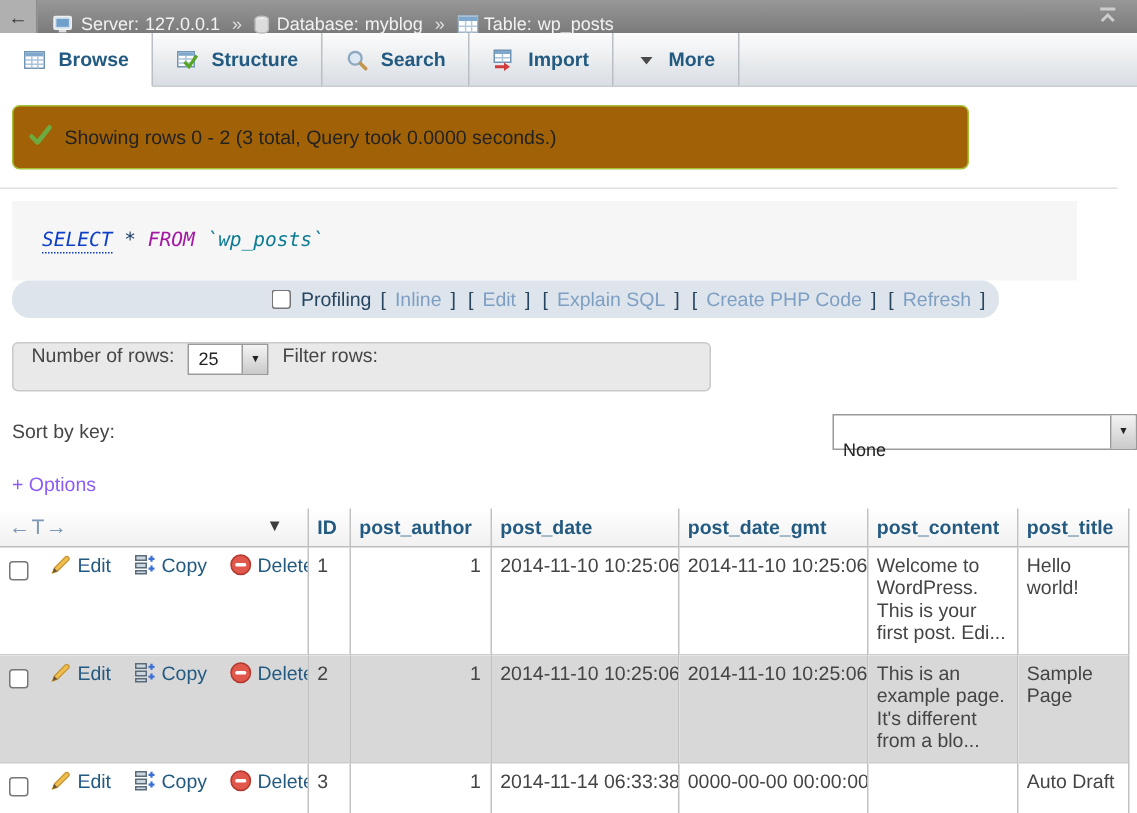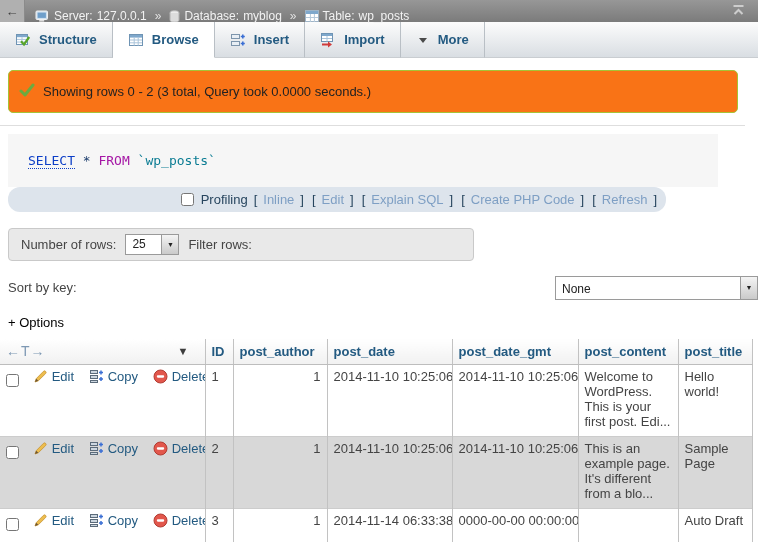--- a/index.html
+++ b/index.html
@@ -18,53 +18,53 @@
 
   
   .tabs { height:36px; background:linear-gradient(#fcfcfc,#d8dde2); display:flex; align-items:stretch; }
   .tab { display:flex; align-items:center; gap:8px; padding:0 15px; border-right:1px solid #b9bfc5;
          border-bottom:1px solid #c9cdd1; color:#235a81; font-weight:bold; font-size:13px; cursor:default; }
   .tab.active { background:#fff; border-bottom:1px solid #fff; }
   .tabs .fill { flex:1; border-bottom:1px solid #c9cdd1; }
   .tab svg { display:block; }
 
   
-  .msg { margin:12px 0 0 8px; width:730px; background:#f97316; border:1px solid #a6c236;
+  .msg { margin:12px 0 0 8px; width:638px; background:#a16207; border:1px solid #a6c236;
          border-radius:5px; padding:11px 10px; font-size:13px; color:#222;
          display:flex; align-items:center; gap:8px; }
 
   .divider { margin-top:12px; width:745px; border-top:1px solid #dedede; }
 
   
   .sqlbox { margin:8px 0 0 8px; width:710px; background:#f6f6f6; padding:19px 0 19px 20px;
-            font-family:"DejaVu Sans Mono", monospace; font-size:13px; }
+            font-family:"DejaVu Sans Mono", monospace; font-size:13px;font-style:italic; }
   .sql-select { color:#0c3ec7; border-bottom:1px dotted #0c3ec7; }
   .sql-star   { color:#1d3e6d; }
   .sql-from   { color:#a516a5; }
   .sql-ident  { color:#0b7c93; }
 
   .profilebar { width:658px; margin-left:8px; background:#dde4ec; height:25px; padding:3px 7px;
                 font-size:13px; color:#27455e; display:flex; align-items:center; justify-content:flex-end; gap:4px;border-radius:12px; }
   .profilebar input { margin:0 3px 0 0; }
   .profilebar a { color:#7e9fc4; text-decoration:none; cursor:pointer; }
   .profilebar .brk { color:#27455e; margin:0 2px; }
 
   
   .rowspanel { margin:16px 0 0 8px; width:466px; height:33px; background:#e9e9e9;
-               border:1px solid #c9c9c9; border-radius:4px; display:flex; align-items:center;
+               border:1px solid #c9c9c9; border-radius:4px; display:flex; 
                font-size:13px; color:#454545; padding:0 12px; gap:9px; }
   .fsel { display:inline-flex; border:1px solid #9a9a9a; background:#fff; height:21px; align-items:stretch; }
   .fsel .fsel-val { padding:2px 6px; font-size:12px; color:#222; flex:1; }
   .fsel .fsel-btn { width:17px; background:linear-gradient(#f4f4f4,#cacaca); border-left:1px solid #9a9a9a;
                     display:flex; align-items:center; justify-content:center; font-size:7px; color:#222; }
   .filterinput { width:150px; height:21px; border:1px solid #c0c0c0; padding:0 6px; font-size:13px; color:#333; }
   .filterinput::placeholder { color:#b2b2b2; }
 
   .sortrow { margin:14px 0 0 8px; display:flex; align-items:center; gap:9px; font-size:13px; color:#454545; height:25px;justify-content:space-between; }
-  .options { margin:15px 0 0 8px; color:#000000; font-size:13px; cursor:pointer; }
+  .options { margin:15px 0 0 8px; color:#8b5cf6; font-size:13px; cursor:pointer; }
 
   
   table.results { border-collapse:collapse; table-layout:fixed; width:752px; margin-top:9px;
                   font-size:13px; color:#444; }
   table.results th { font-weight:bold; color:#235a81; text-align:left; padding:4px 6px;
                      border-right:1px solid #c2c2c2; border-bottom:1px solid #bdbdbd;
                      background:linear-gradient(#ffffff,#f1f1f1); white-space:nowrap; overflow:hidden; height:25px; }
   table.results td { padding:4px 6px; border-right:1px solid #c2c2c2; vertical-align:top; overflow:hidden; }
   tr.rdata + tr.rdata td { border-top:1px solid #cccccc; }
   tr.alt td { background:#d8d8d8; }
@@ -119,51 +119,49 @@
     </div>
     <span class="collapse">
       <svg width="15" height="14" viewBox="0 0 15 14">
           <path d="M2.5 3h10" stroke="#cdcdcd" stroke-width="2"></path>
           <path d="M3.5 11l4-4 4 4" stroke="#cdcdcd" stroke-width="2" fill="none"></path>
         </svg>
     </span>
   </div>
 
   <div class="tabs">
+    <div class="tab active">
+      <span>
+        <svg width="16" height="16" viewBox="0 0 16 16">
+            <rect x="1.5" y="2.5" width="13" height="11" fill="#fff" stroke="#6f94b4"></rect>
+            <rect x="2" y="3" width="12" height="2.6" fill="#7fa8cc"></rect>
+            <path d="M2 8h12M2 10.8h12M6.2 5.6v8M10.2 5.6v8" stroke="#aac4da" fill="none"></path>
+          </svg>
+      </span>
+      <span>Browse</span>
+    </div>
     <div class="tab">
       <span>
         <svg width="16" height="16" viewBox="0 0 16 16">
             <rect x="1.5" y="2.5" width="11" height="10" fill="#fff" stroke="#6f94b4"></rect>
             <rect x="2" y="3" width="10" height="2.2" fill="#7fa8cc"></rect>
             <path d="M2 7.4h10M2 10h10M7 5.2v7" stroke="#aac4da" fill="none"></path>
             <path d="M6 9.2l3 3.2 5.2-7.4" stroke="#58a528" stroke-width="2.2" fill="none"></path>
           </svg>
       </span>
       <span>Structure</span>
     </div>
-    <div class="tab active">
+    <div class="tab">
       <span>
         <svg width="16" height="16" viewBox="0 0 16 16">
-            <rect x="1.5" y="2.5" width="13" height="11" fill="#fff" stroke="#6f94b4"></rect>
-            <rect x="2" y="3" width="12" height="2.6" fill="#7fa8cc"></rect>
-            <path d="M2 8h12M2 10.8h12M6.2 5.6v8M10.2 5.6v8" stroke="#aac4da" fill="none"></path>
-          </svg>
-      </span>
-      <span>Browse</span>
-    </div>
-    <div class="tab">
-      <span>
-        <svg width="16" height="16" viewBox="0 0 16 16">
-            <rect x="1.5" y="2.5" width="8" height="4" fill="#e8eef4" stroke="#7d95ac"></rect>
-            <rect x="1.5" y="9.5" width="8" height="4" fill="#e8eef4" stroke="#7d95ac"></rect>
-            <path d="M12.8 2.5v4M10.8 4.5h4" stroke="#3b6fd4" stroke-width="1.6"></path>
-            <path d="M12.8 9.5v4M10.8 11.5h4" stroke="#3b6fd4" stroke-width="1.6"></path>
-          </svg>
-      </span>
-      <span>Insert</span>
+            <circle cx="6.8" cy="6.8" r="4.3" fill="#dce9f4" stroke="#8da8c0" stroke-width="1.5"></circle>
+            <line x1="10.3" y1="10.3" x2="13.8" y2="13.8" stroke="#c2954f" stroke-width="2.4" stroke-linecap="round"></line>
+          </svg>
+      </span>
+      <span>Search</span>
     </div>
     <div class="tab">
       <span>
         <svg width="16" height="16" viewBox="0 0 16 16">
             <rect x="1.5" y="1.5" width="11" height="8" fill="#fff" stroke="#6f94b4"></rect>
             <rect x="2" y="2" width="10" height="2" fill="#7fa8cc"></rect>
             <path d="M2 6.5h10M7 4v5.5" stroke="#aac4da" fill="none"></path>
             <path d="M2 12.5h7" stroke="#d03c3c" stroke-width="2"></path>
             <path d="M8 9.6l4 2.9-4 2.9z" fill="#d03c3c"></path>
           </svg>
@@ -224,21 +222,21 @@
     <span class="fsel" style="width:54px">
       <span class="fsel-val">25</span>
       <span class="fsel-btn">▼</span>
     </span>
     <span style="margin-left:0">Filter rows:</span>
   </div>
 
   <div class="sortrow">
     <span>Sort by key:</span>
     <span class="fsel" style="width:203px; height:24px">
-      <span class="fsel-val" style="padding-top:5px">None</span>
+      <span class="fsel-val" style="padding-top:16px">None</span>
       <span class="fsel-btn">▼</span>
     </span>
   </div>
 
   <div class="options">+ Options</div>
 
   <table class="results">
     <colgroup>
       <col style="width:205px">
         <col style="width:28px">

